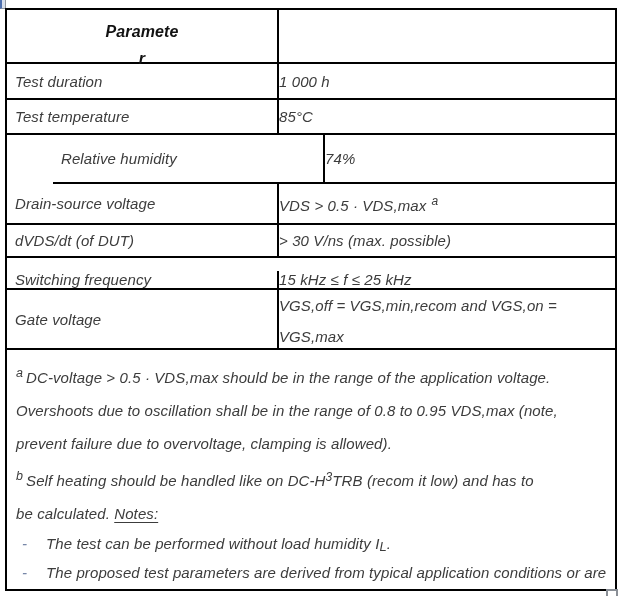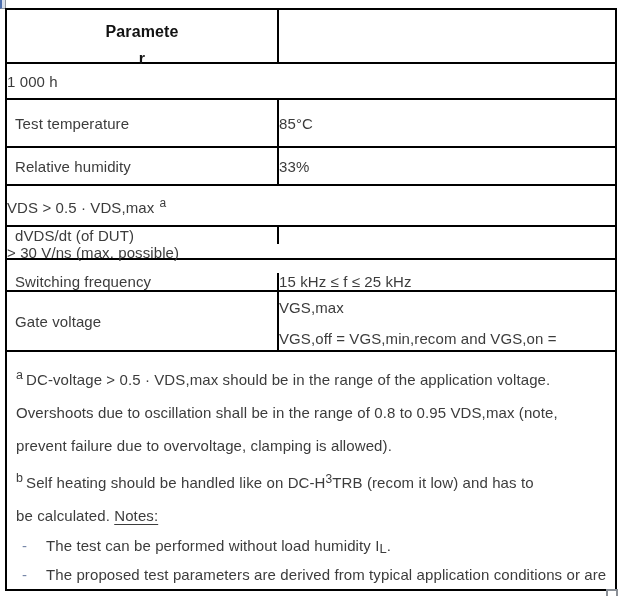--- a/index.html
+++ b/index.html
@@ -26,36 +26,36 @@
   .frag-br {
     position:absolute; left:606px; top:589px; width:12px; height:12px;
     background:#fff; border:2px solid #8a8f96;
   }
   
   .tbl {
     position:absolute; left:5px; top:8px;
     width:612px; height:583px;
     border:2px solid #000;
     display:flex; flex-direction:column;
-    font-size:15px; letter-spacing:0.1px;
+    font-size:15px; letter-spacing:0.1px;font-style:italic;
   }
   .row { display:flex; border-bottom:2px solid #000; flex-shrink:0; }
   .cl {
     width:272px; border-right:2px solid #000;
     padding-left:8px; display:flex; align-items:center;
   }
   .cr { flex:1; display:flex; align-items:center; }
   .hdr { height:54px; }
   .hdr .cl, .hdr .cr {
     align-items:flex-start; justify-content:center; padding-left:0;
     font-weight:bold; color:#121212; font-size:16px; padding-top:8px;
   }
   .hdr-param { text-align:center; line-height:27px; }
-  .h-r1 { height:36px; } .h-r2 { height:48px; } .h-r3 { height:38px; }
-  .h-r4 { height:41px; } .h-r5 { height:33px;flex-direction:column; } .h-r6 { height:32px;align-items:flex-end; }
+  .h-r1 { height:36px; } .h-r2 { height:35px; } .h-r3 { height:49px;margin-left:46px; }
+  .h-r4 { height:41px; } .h-r5 { height:33px; } .h-r6 { height:32px;align-items:flex-end; }
   .h-r7 { height:60px; }
   .val2 { display:block; line-height:27px; padding-top:4px; }
   .sup { font-size:12px; vertical-align:6px; margin-left:5px; }
   .sup:empty { display:none; }
   .fnmark { font-size:12.5px; vertical-align:6px; margin-right:3px; }
   .supsm { font-size:12px; vertical-align:5px; }
   .subsm { font-size:13px; vertical-align:-2px; }
   
   .fncell {
     border-bottom:none; flex:1; display:block;
@@ -80,44 +80,50 @@
     <div class="row hdr">
       <div class="cl">
         <div class="hdr-param">
           <div>Paramete</div>
           <div>r</div>
         </div>
       </div>
     </div>
 
     <div class="row h-r1">
+      <div class="cl">
+          <span>Test duration</span>
+        </div>
       <div class="cr">
           <span><span>1 000 h</span></span>
         </div>
     </div>
 
     <div class="row h-r2">
       <div class="cl">
           <span>Test temperature</span>
         </div>
       <div class="cr">
           <span><span>85°C</span></span>
         </div>
     </div>
 
     <div class="row h-r3">
       <div class="cl">
           <span>Relative humidity</span>
         </div>
       <div class="cr">
-          <span><span>33%</span></span>
+          <span><span>74%</span></span>
         </div>
     </div>
 
     <div class="row h-r4">
+      <div class="cl">
+          <span>Drain-source voltage</span>
+        </div>
       <div class="cr">
           <span><span>VDS &gt; 0.5 · VDS,max</span><span class="sup">a</span></span>
         </div>
     </div>
 
     <div class="row h-r5">
       <div class="cl">
           <span>dVDS/dt (of DUT)</span>
         </div>
       <div class="cr">
@@ -133,22 +139,22 @@
           <span><span>15 kHz ≤ f ≤ 25 kHz</span></span>
         </div>
     </div>
 
     <div class="row h-r7">
       <div class="cl">
           <span>Gate voltage</span>
         </div>
       <div class="cr">
         <span>
+          <span class="val2">VGS,off = VGS,min,recom and VGS,on =</span>
           <span class="val2">VGS,max</span>
-          <span class="val2">VGS,off = VGS,min,recom and VGS,on =</span>
         </span>
       </div>
     </div>
 
     <div class="row fncell">
       <div class="fn-a">
         <span class="fnmark">a</span><span>DC-voltage &gt; 0.5 · VDS,max should be in the range of the application voltage. Overshoots due to oscillation shall be in the range of 0.8 to 0.95 VDS,max (note, prevent failure due to overvoltage, clamping is allowed).</span>
       </div>
       <div class="fn-b">
         <div>

